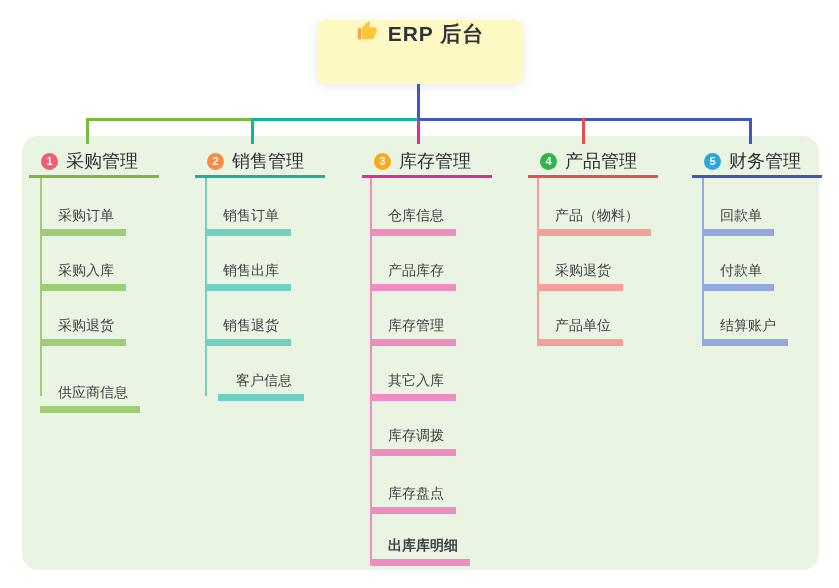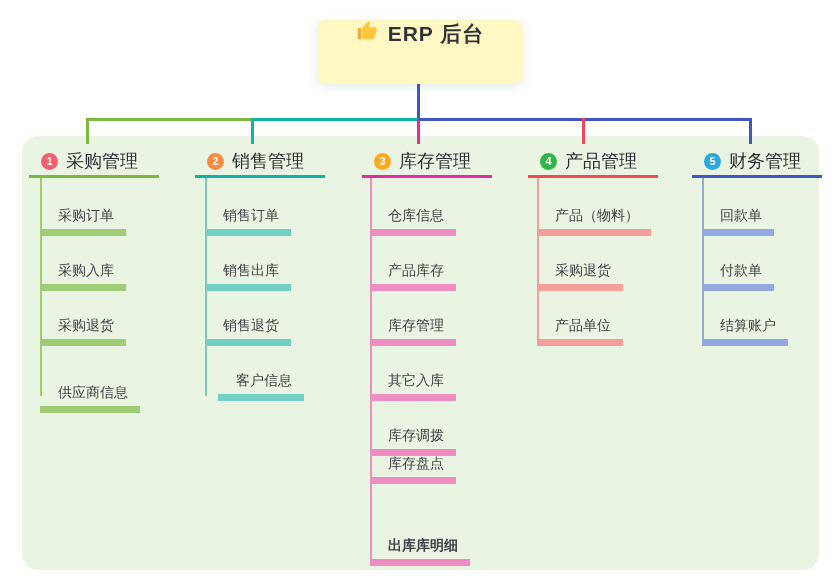--- a/index.html
+++ b/index.html
@@ -96,21 +96,21 @@
 <div class="abs branch-header" style="left: 362px; border-bottom-color: rgb(224, 45, 157);">
   <span class="badge" style="background: rgb(251, 168, 28);">3</span>
   <span class="branch-label">库存管理</span>
 </div>
 <div class="abs vline" style="left: 370px; height: 383px; background: rgb(239, 140, 193);"></div>
 <div class="abs child" style="left:370px;top:206px"><span class="child-pill" style="border-bottom-color: rgb(239, 140, 193);">仓库信息</span></div>
 <div class="abs child" style="left:370px;top:261px"><span class="child-pill" style="border-bottom-color: rgb(239, 140, 193);">产品库存</span></div>
 <div class="abs child" style="left:370px;top:316px"><span class="child-pill" style="border-bottom-color: rgb(239, 140, 193);">库存管理</span></div>
 <div class="abs child" style="left:370px;top:371px"><span class="child-pill" style="border-bottom-color: rgb(239, 140, 193);">其它入库</span></div>
 <div class="abs child" style="left:370px;top:426px"><span class="child-pill" style="border-bottom-color: rgb(239, 140, 193); text-align: center;">库存调拨</span></div>
-<div class="abs child" style="left:370px;top:454px"><span class="child-pill" style="border-bottom-color: rgb(239, 140, 193);">库存盘点</span></div>
+<div class="abs child" style="left:370px;top:484px"><span class="child-pill" style="border-bottom-color: rgb(239, 140, 193);">库存盘点</span></div>
 <div class="abs child" style="left:370px;top:536px"><span class="child-pill" style="border-bottom-color: rgb(239, 140, 193); font-weight: bold;">出库库明细</span></div>
 
 <div class="abs branch-header" style="left: 528px; border-bottom-color: rgb(240, 74, 80);">
   <span class="badge" style="background: rgb(48, 181, 74);">4</span>
   <span class="branch-label">产品管理</span>
 </div>
 <div class="abs vline" style="left: 537px; height: 163px; background: rgb(245, 158, 154);"></div>
 <div class="abs child" style="left:537px;top:206px"><span class="child-pill" style="border-bottom-color: rgb(245, 158, 154);">产品（物料）</span></div>
 <div class="abs child" style="left:537px;top:261px"><span class="child-pill" style="border-bottom-color: rgb(245, 158, 154);">采购退货</span></div>
 <div class="abs child" style="left:537px;top:316px"><span class="child-pill" style="border-bottom-color: rgb(245, 158, 154);">产品单位</span></div>

